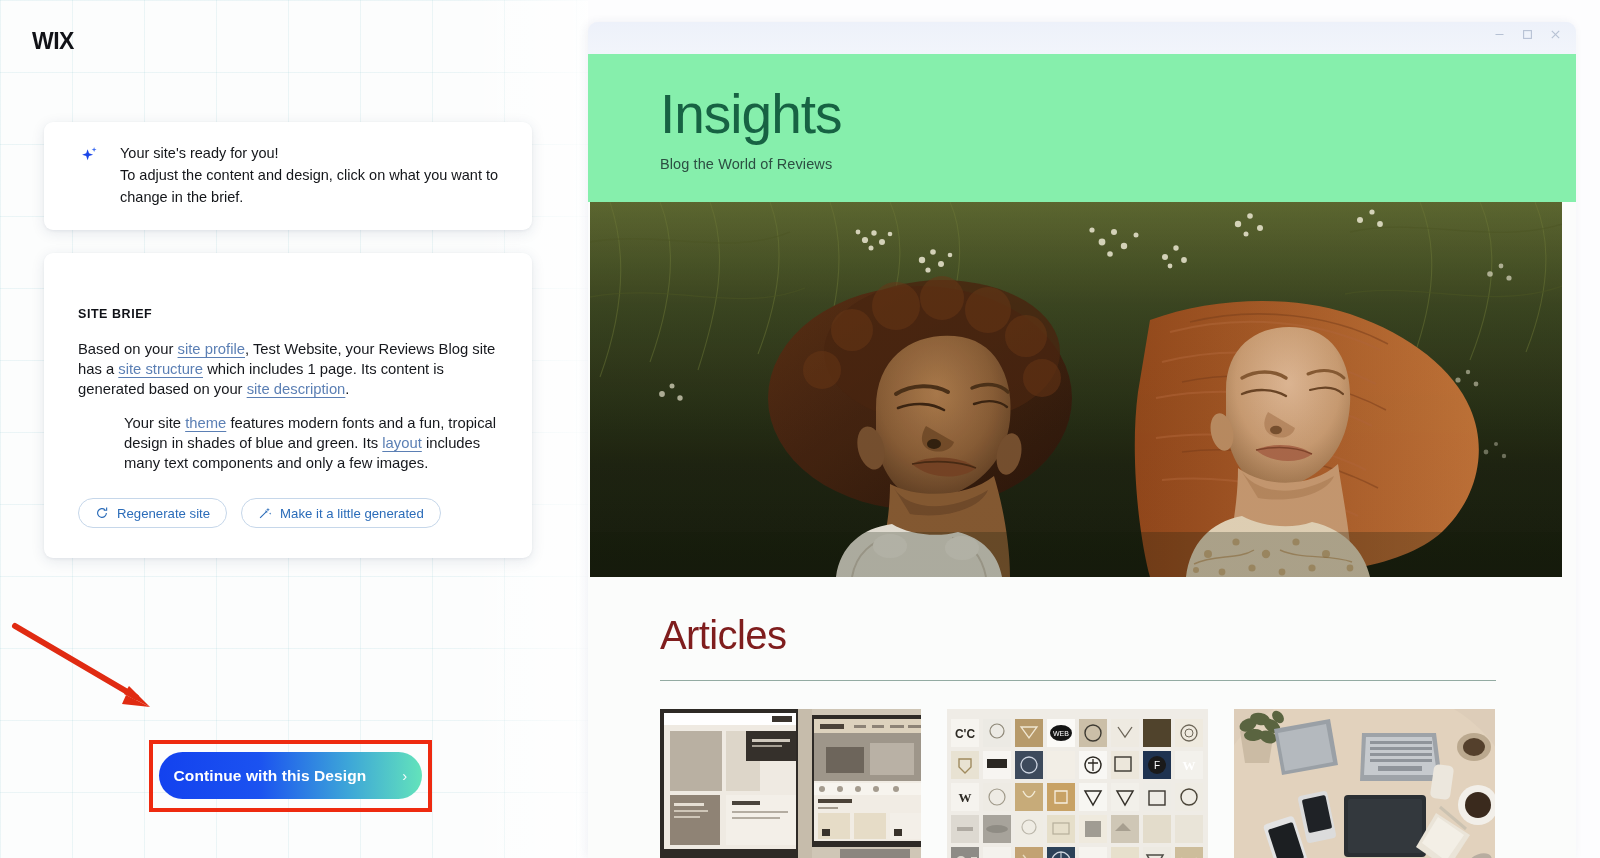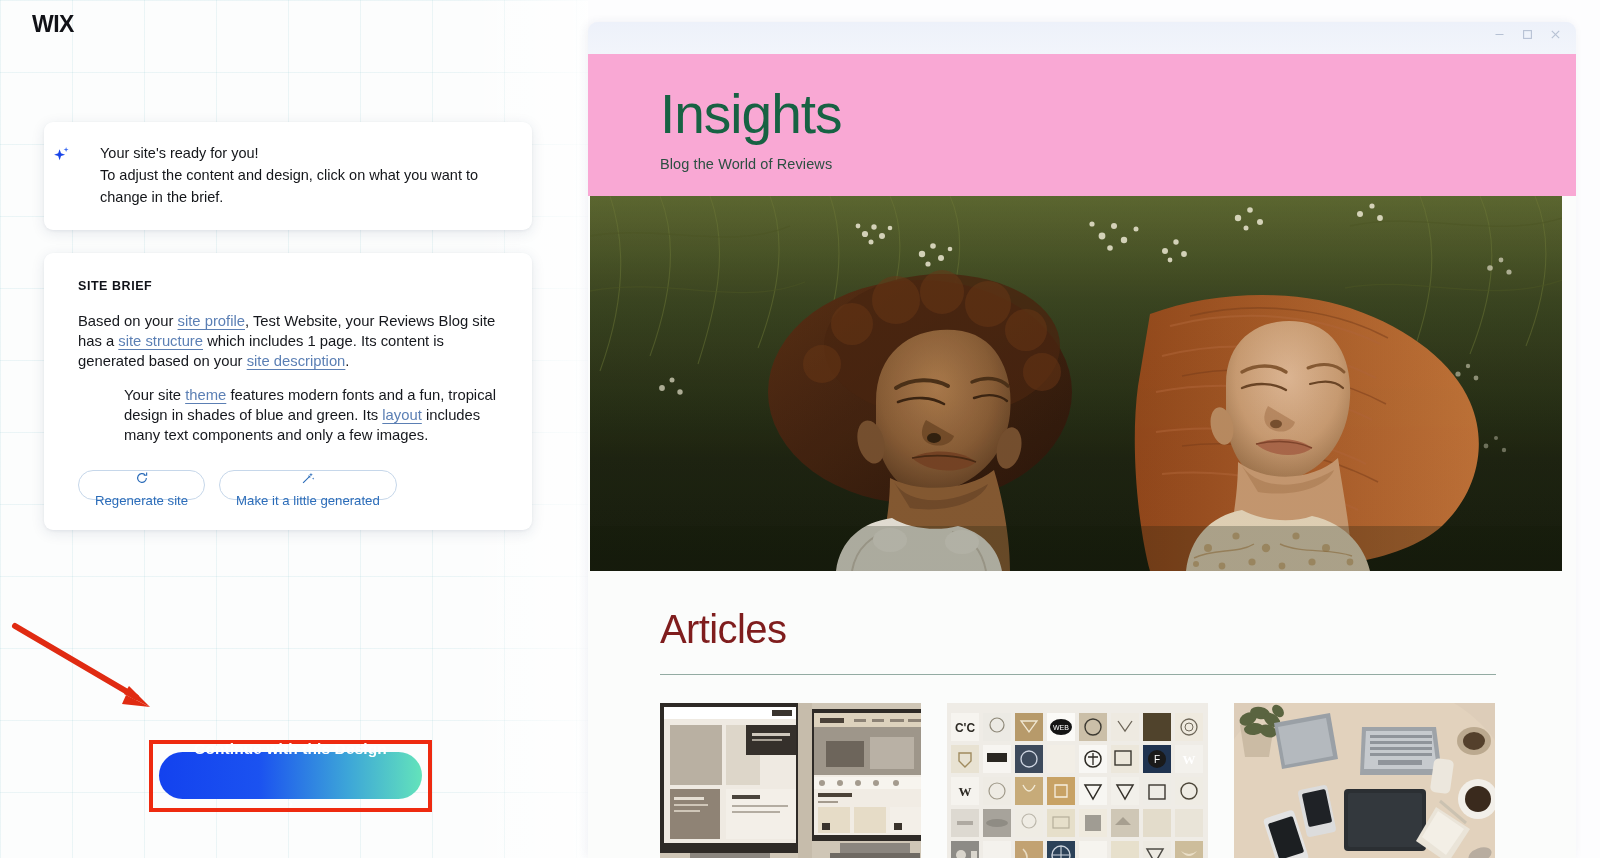--- a/index.html
+++ b/index.html
@@ -25,39 +25,39 @@
     background:
       linear-gradient(to right, rgba(255,255,255,0) 78%, rgba(255,255,255,0.85) 100%),
       repeating-linear-gradient(to right, rgba(120,190,200,0.13) 0 1px, transparent 1px 72px),
       repeating-linear-gradient(to bottom, rgba(120,190,200,0.13) 0 1px, transparent 1px 72px),
       #fcfdfd;
     overflow: hidden;
   }
 
   .wix-logo {
     position: absolute;
-    left: 32px; top: 11px;
+    left: 32px; top: 28px;
     font-size: 23px;
     font-weight: 700;
     letter-spacing: -0.5px;
     color: #111217;
     font-family: "Liberation Sans", sans-serif;
   }
 
   
   .notice-card {
     position: absolute;
     left: 44px; top: 122px;
     width: 488px;
     background: #ffffff;
     border-radius: 9px;
     box-shadow: 0 3px 14px rgba(30,50,90,0.10), 0 1px 3px rgba(30,50,90,0.06);
-    padding: 20px 22px 22px 8px;
+    padding: 20px 22px 22px 36px;
     display: flex;
-    gap: 28px;
+    gap: 20px;
   }
   .sparkle-icon {
     flex: 0 0 auto;
     width: 20px; height: 20px;
     margin-top: 3px;
     position: relative;
   }
   .notice-text {
     font-size: 14.5px;
     line-height: 22px;
@@ -75,20 +75,21 @@
     border-radius: 9px;
     box-shadow: 0 3px 14px rgba(30,50,90,0.10), 0 1px 3px rgba(30,50,90,0.06);
     padding: 26px 32px 30px 34px;
   }
   .brief-title {
     font-size: 12.5px;
     font-weight: 700;
     letter-spacing: 0.55px;
     color: #101218;
     margin-bottom: 18px;
+    margin-top: 28px;
   }
   .brief-p {
     font-size: 14.8px;
     line-height: 20px;
     color: #16181d;
     margin-bottom: 14px;
   }
   .brief-p:last-of-type { margin-bottom: 0; margin-left: 46px; }
   .blink {
     color: #5b7fb4;
@@ -109,21 +110,20 @@
     height: 30px;
     padding: 0 16px;
     border: 1px solid #c6d7ea;
     border-radius: 16px;
     background: #ffffff;
     color: #2b6cb9;
     font-size: 13.2px;
     font-family: "Liberation Sans", sans-serif;
     cursor: pointer;
     white-space: nowrap;
-    flex-direction: column;
   }
   .pill-ico { display:inline-flex; width:14px; height:14px; }
 
   
   .highlight-box {
     position: absolute;
     left: 149px; top: 740px;
     width: 283px; height: 72px;
     border: 4px solid #ee2a10;
     background: transparent;
@@ -138,21 +138,20 @@
     color: #ffffff;
     font-size: 15.5px;
     font-weight: 700;
     font-family: "Liberation Sans", sans-serif;
     cursor: pointer;
     display: flex;
     align-items: center;
     justify-content: center;
     gap: 36px;
     letter-spacing: 0.1px;
-    flex-direction: column;
   }
   .continue-chev { font-weight: 400; font-size: 15px; opacity: 0.95; }
 
   .arrow-svg {
     position: absolute;
     left: 0px; top: 608px;
     width: 170px; height: 110px;
     pointer-events: none;
   }
 
@@ -183,22 +182,22 @@
 
   .site-canvas {
     position: absolute;
     left: 0; top: 32px;
     width: 988px; height: 804px;
     background: #fbfcfb;
     overflow: hidden;
   }
 
   .site-header {
-    padding: 32px 0 24px 72px;
-    background: #f9a8d4;
+    padding: 32px 0 30px 72px;
+    background: #86efac;
   }
   .site-title {
     font-size: 55px;
     font-weight: 400;
     color: #176243;
     letter-spacing: -1px;
     line-height: 1.05;
     font-family: "Liberation Sans", sans-serif;
   }
   .site-sub {

